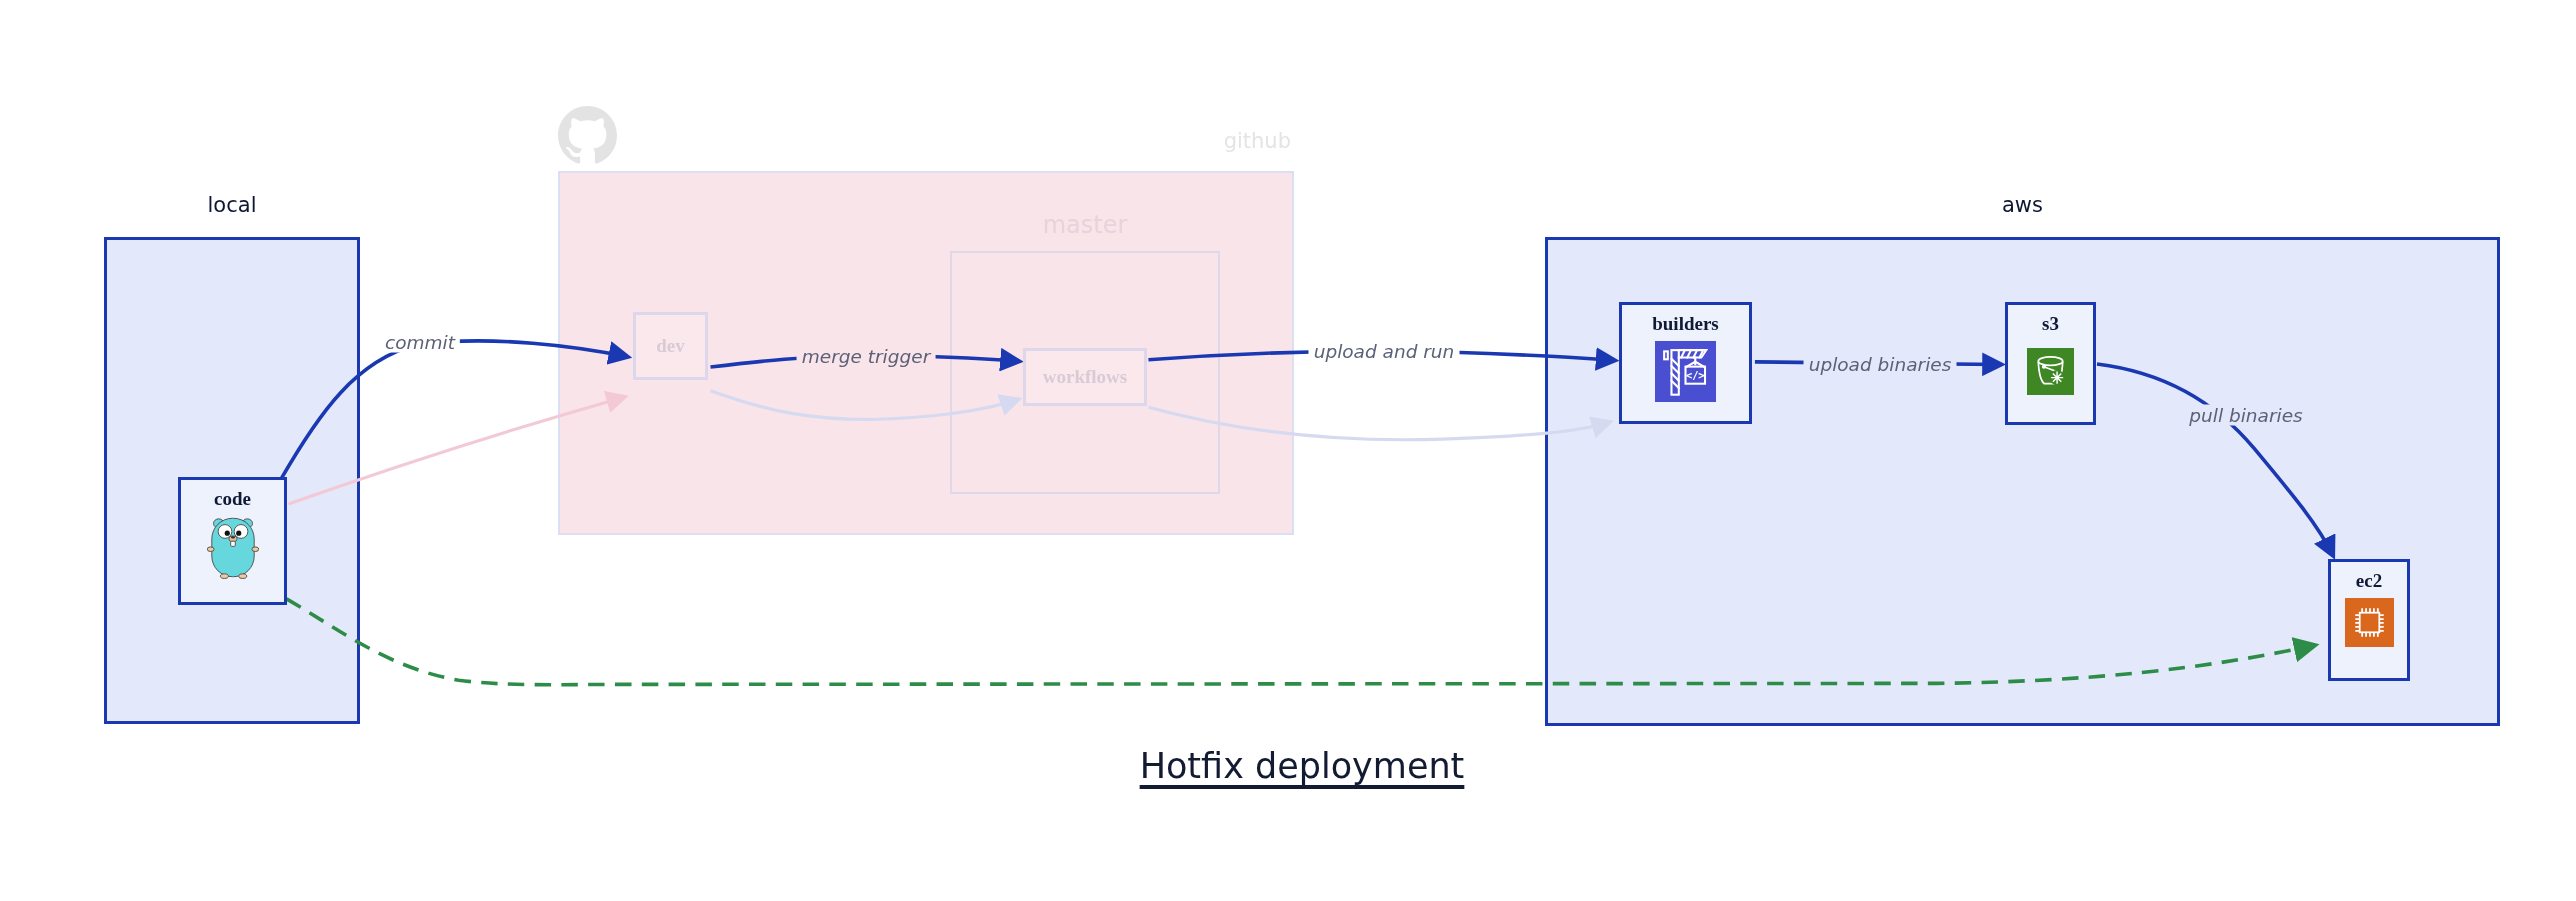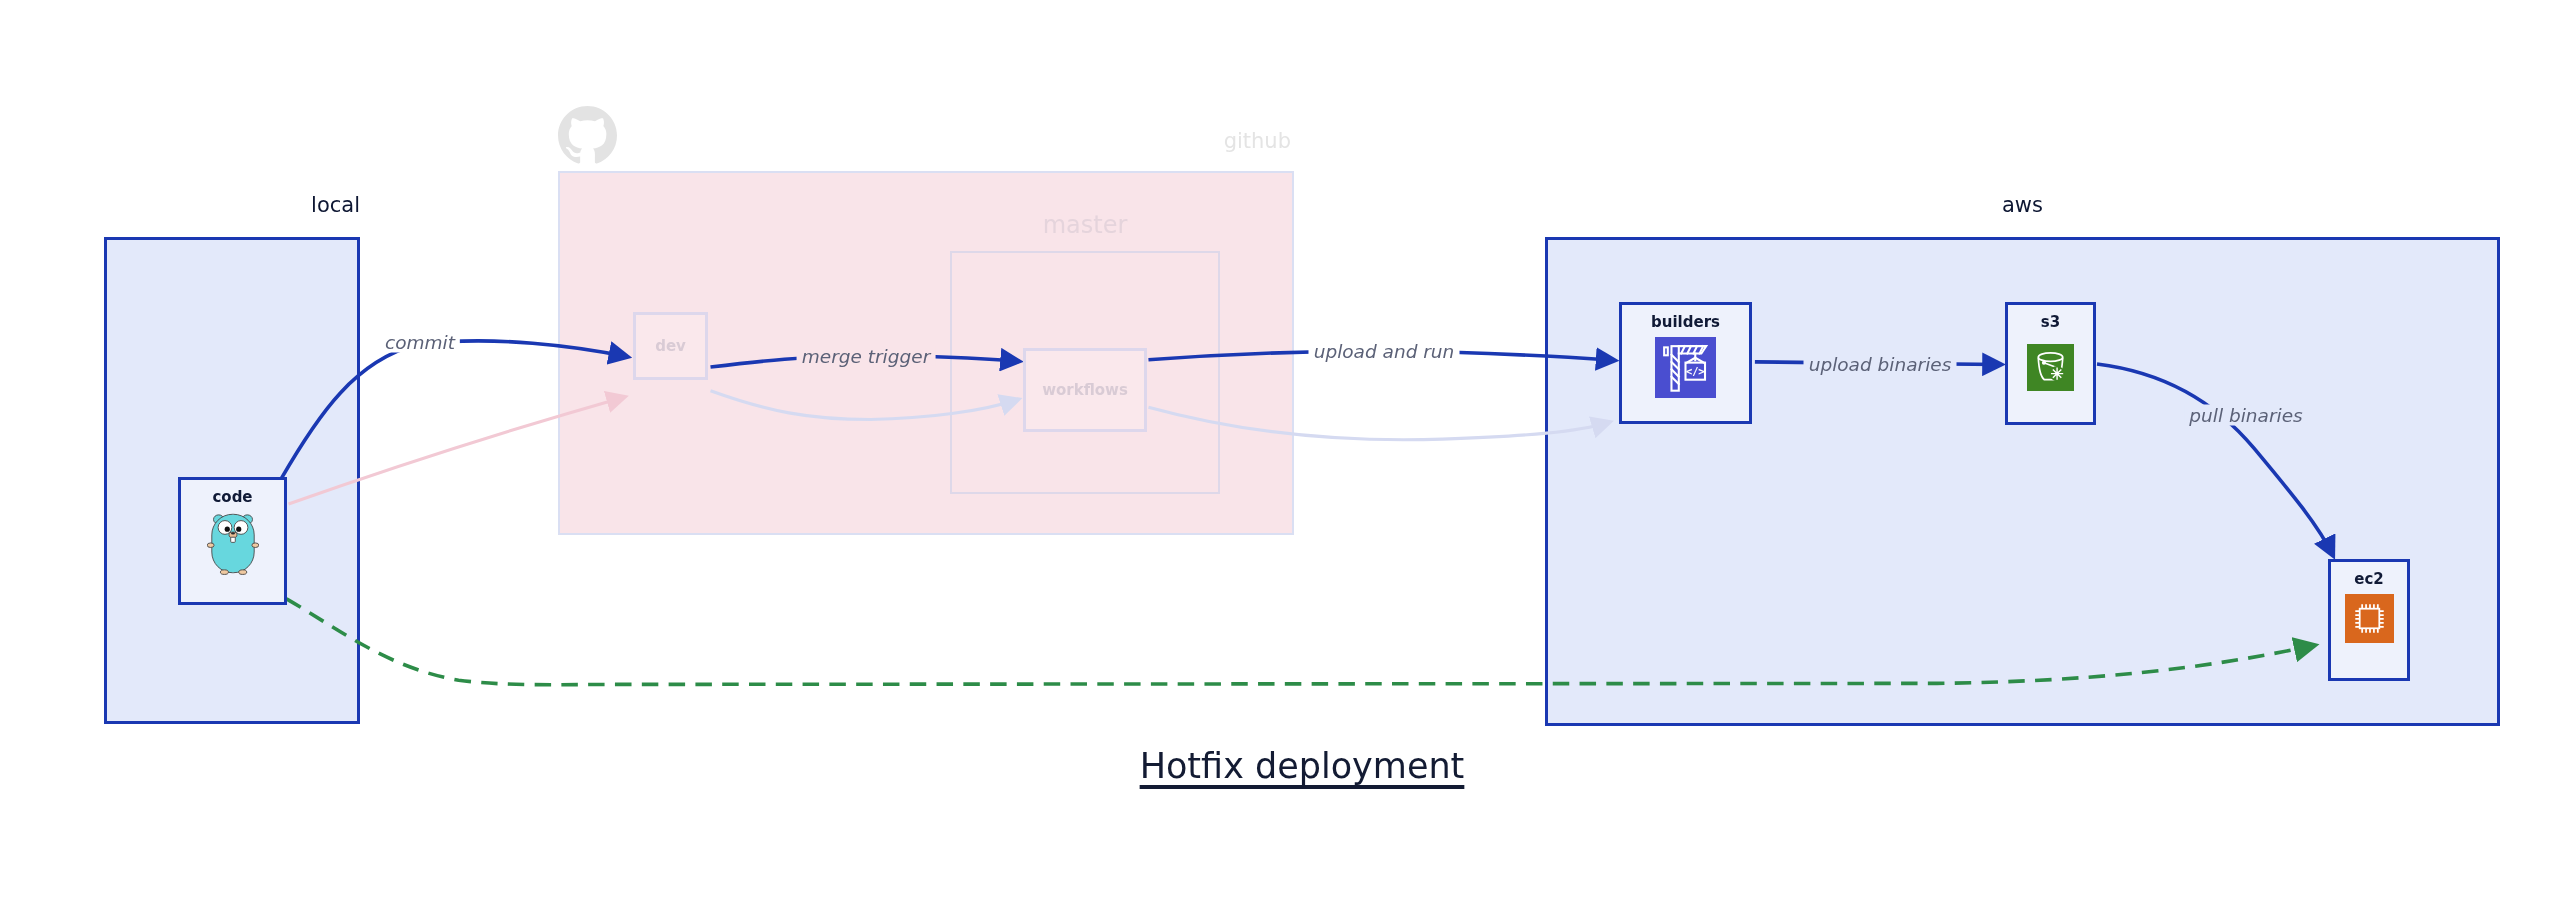--- a/index.html
+++ b/index.html
@@ -7,45 +7,45 @@
             font-family:"DejaVu Sans", sans-serif; overflow:hidden; }
 
   
   .group-box { position:absolute; box-sizing:border-box; z-index:1; }
   #box-local   { left:104px;  top:237px; width:256px;  height:487px; background:#e3e9fa; border:3.6px solid #1a38b2; }
   #box-aws     { left:1545px; top:237px; width:955px; height:489px; background:#e3e9fa; border:3.6px solid #1a38b2; }
   #box-github  { left:558px; top:171px; width:736px; height:364px; background:#f9e4e9; border:2.6px solid #dadff3; }
   #box-master  { left:950px; top:251px; width:270px;  height:243px; background:transparent; border:2.6px solid #ded8e9; }
 
   .group-label { position:absolute; font-size:21px; color:#0e1733; text-align:center; z-index:2; }
-  #label-local  { left:104px;  top:193px; width:256px;text-align:right; }
+  #label-local  { left:104px;  top:193px; width:256px; }
   #label-aws    { left:1545px; top:193px; width:955px; }
   #label-github { left:1033px; top:129px; width:258px; text-align:right; color:#e4e4e4; }
   #label-master { left:950px; top:211px; width:270px; font-size:24px; color:#e5d4dc; }
 
   #github-logo { position:absolute; left:558px; top:106px; width:59px; height:59px; z-index:2; }
 
   
   svg.edge-layer { position:absolute; left:0; top:0; z-index:2; }
   .edge-blue  { stroke:#1a38b2; stroke-width:7; fill:none; }
   .edge-green { stroke:#2d8c48; stroke-width:7; fill:none; stroke-dasharray:32 20; }
   .edge-pink  { stroke:#f2c9d4; stroke-width:6; fill:none; }
   .edge-lav   { stroke:#d5daf1; stroke-width:6; fill:none; }
 
   
   .node { position:absolute; box-sizing:border-box; background:#eef2fc; border:3.6px solid #1a38b2;
           display:flex; flex-direction:column; align-items:center; z-index:3; }
-  .node-title { font-weight:bold; font-size:15px; color:#101a36; margin-top:8.2px; }
+  .node-title { font-weight:bold; font-size:19px; color:#101a36; margin-top:8.2px;font-family:Liberation Serif, serif; }
   .node-icon  { margin-top:6.2px; display:block; }
   .node.faded { background:rgba(255,255,255,0.16); border:3.1px solid #ddd7ec; justify-content:center; }
   .node.faded .node-title { color:#d9cbd5; margin-top:0; }
 
   #node-code      { left:178px;  top:477px;  width:109px; height:128px; }
   #node-dev       { left:633px; top:312px;  width:75px; height:68px; }
-  #node-workflows { left:1023px; top:348px;  width:124px; height:84px; }
+  #node-workflows { left:1023px; top:348px;  width:124px; height:58px; }
   #node-builders  { left:1619px; top:302px;  width:133px; height:122px; }
   #node-s3        { left:2005px; top:302px;  width:91px; height:123px;gap:7px; }
   #node-ec2       { left:2328px; top:559px; width:82px; height:122px; }
 
   
   .edge-label { position:absolute; transform:translate(-50%,-50%); font-style:italic; font-size:18.5px;
                 color:#5b6177; z-index:4; padding:0 5.2px; white-space:nowrap; }
   .on-white    { background:#ffffff; }
   .on-pink     { background:#f9e4e9; }
   .on-lavender { background:#e3e9fa; }

